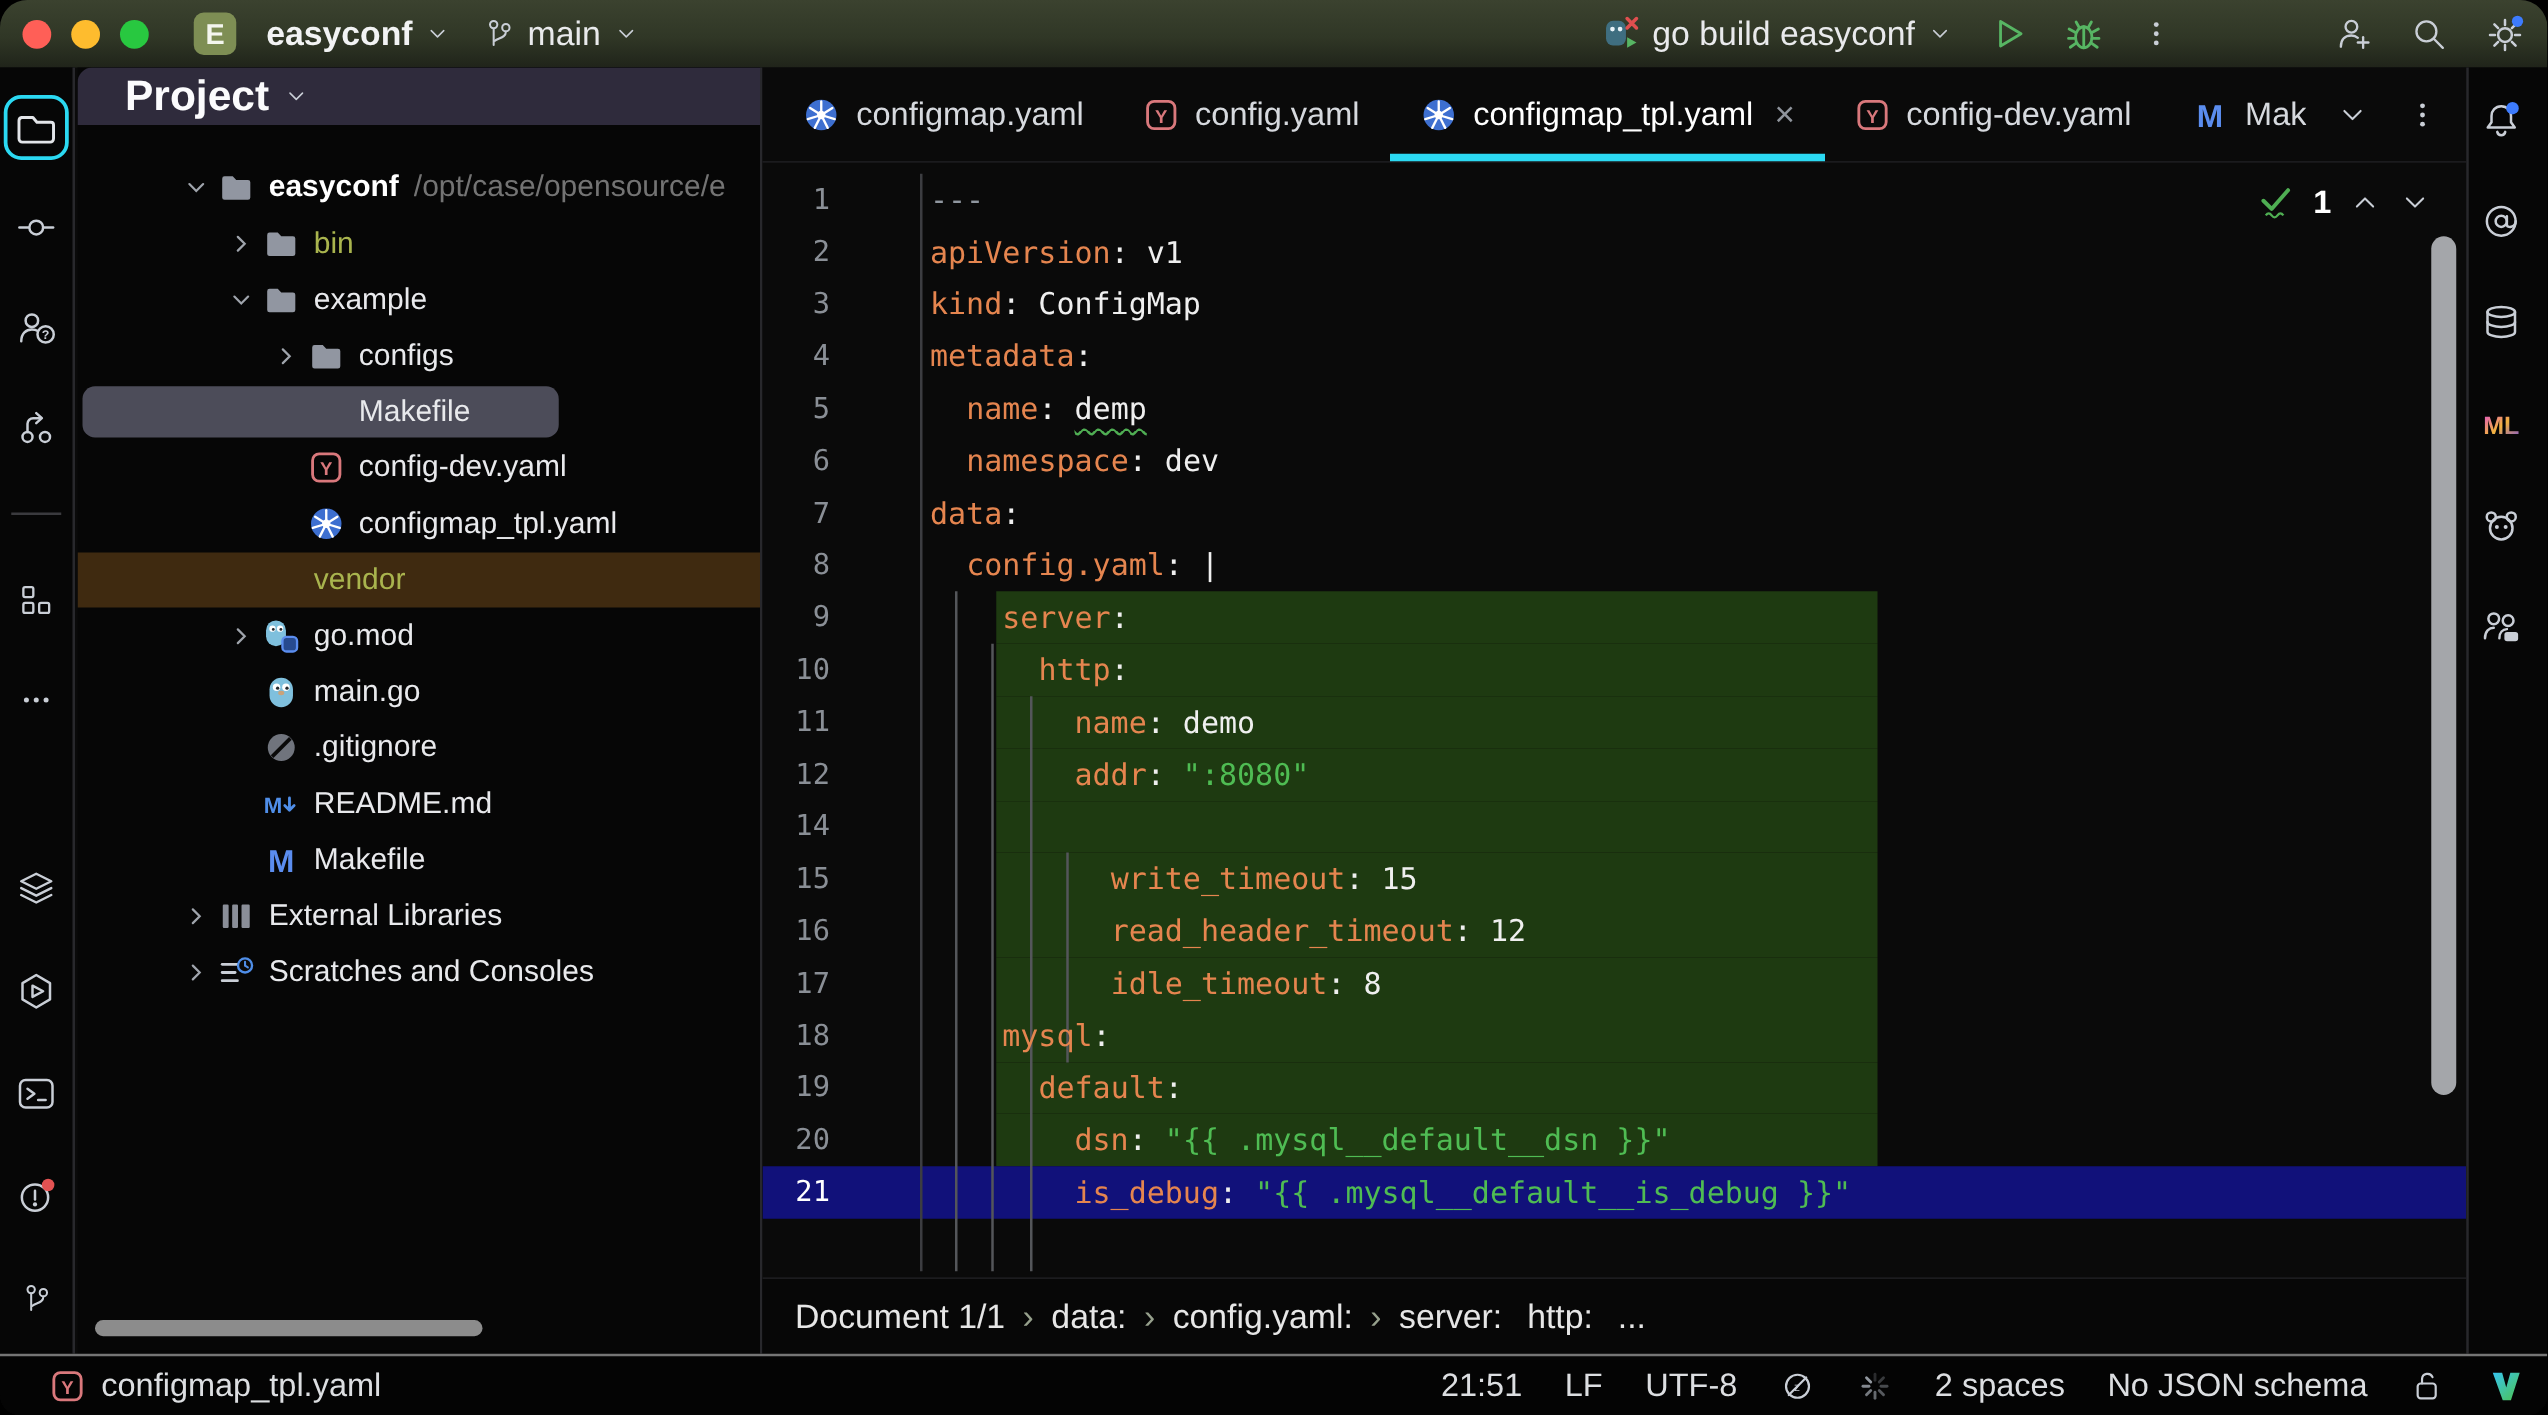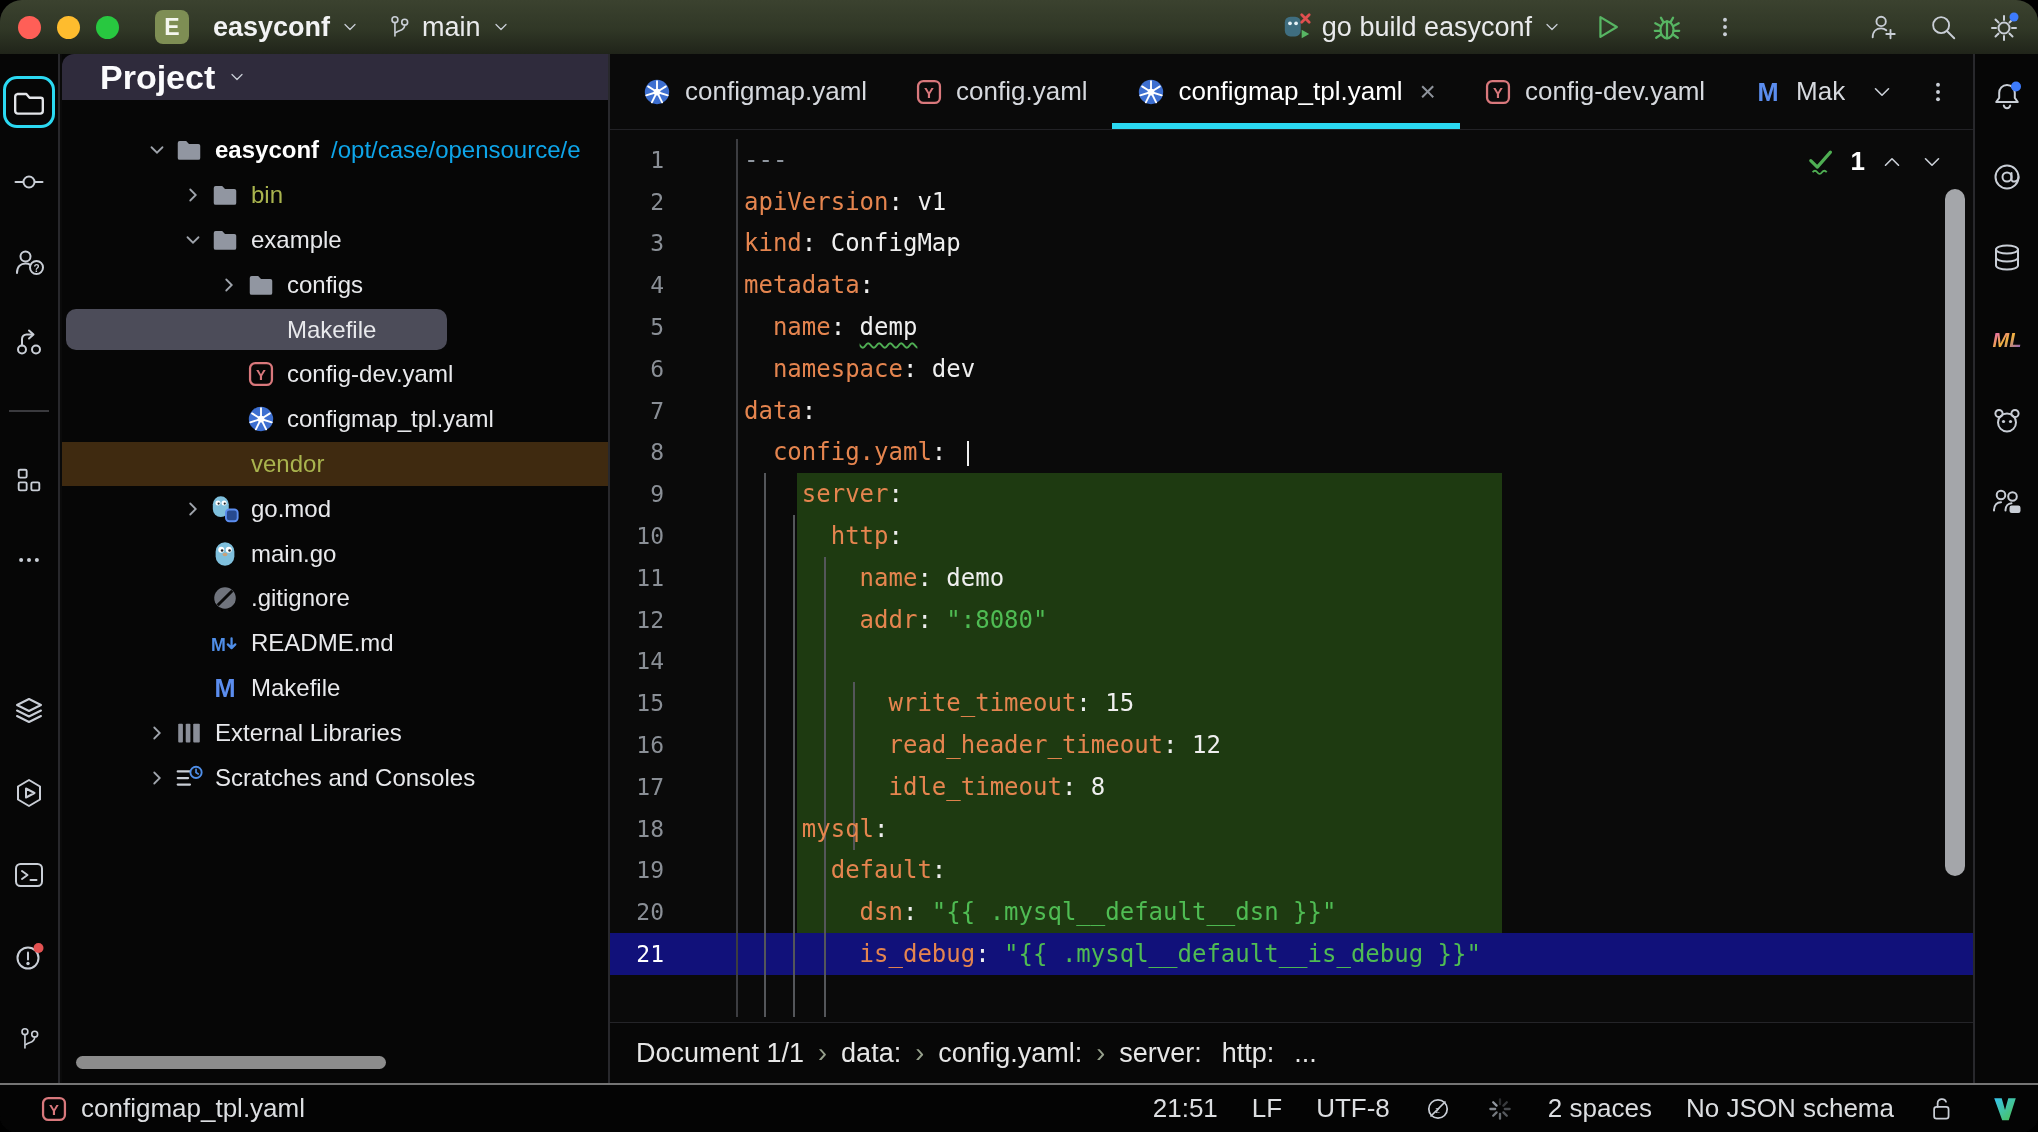--- a/index.html
+++ b/index.html
@@ -33,21 +33,21 @@
   #project-panel{position:absolute;left:62px;top:54px;width:548px;bottom:49px;background:#060606;
     border-right:2px solid #28282c;overflow:hidden;}
   #project-header{height:46px;background:#2f2b3c;border-top-left-radius:12px;
     display:flex;align-items:center;padding-left:38px;gap:12px;}
   #project-header .title{font-size:34px;font-weight:700;color:#fbfbfd;}
   #tree{padding-top:28px;}
   .trow{height:44.8px;display:flex;align-items:center;position:relative;font-size:24px;color:#e8e9ec;}
   .trow .chev{width:34px;display:flex;align-items:center;justify-content:center;flex:none;}
   .trow .ficon{width:30px;display:flex;align-items:center;justify-content:center;flex:none;margin-right:11px;}
   .trow .lbl{white-space:nowrap;z-index:1;}
-  .trow .sfx{white-space:nowrap;margin-left:12px;color:#0ea5e9;z-index:1;overflow:hidden;}
+  .trow .sfx{white-space:nowrap;margin-left:12px;color:#737373;z-index:1;overflow:hidden;}
   .trow.bold .lbl{font-weight:700;color:#ffffff;}
   .trow .lbl.olive{color:#a9b44e;}
   .trow .selpill{position:absolute;left:4px;top:2px;width:381px;bottom:2px;background:#4c4c59;border-radius:10px;}
   .trow .excl{position:absolute;left:0;right:0;top:0;bottom:0;background:#3f2a10;}
   #hscroll{position:absolute;left:14px;bottom:14px;width:310px;height:13px;border-radius:7px;background:#8c8c8c;}
   
   #editor-region{position:absolute;left:610px;top:54px;width:1363px;bottom:49px;background:#0a0a0a;}
   #tabbar{height:76px;display:flex;align-items:stretch;padding-left:8px;border-bottom:1px solid #222226;}
   .tab{display:flex;align-items:center;gap:13px;padding:0 24px;position:relative;font-size:26px;color:#d6d9de;}
   .tab.active{color:#ffffff;}
@@ -74,21 +74,21 @@
   #g4{left:243px;top:551px;height:168px;}
   #vscroll{position:absolute;left:1335px;top:58px;width:20px;height:687px;border-radius:10px;background:#b9bcc0;opacity:.88;z-index:4;}
   #inspection{position:absolute;top:15px;right:28px;display:flex;align-items:center;gap:14px;z-index:5;}
   #inspection .cnt{color:#fff;font-family:"Liberation Sans",sans-serif;font-size:26px;font-weight:600;}
   #crumbbar{position:absolute;left:0;right:0;bottom:0;height:61px;border-top:1px solid #242428;
     background:#070707;display:flex;align-items:center;padding-left:16px;font-size:27px;color:#e6e6e6;}
   .crumb{padding:0 10px;white-space:nowrap;}
   .crumb-sep{color:#96a08c;padding:0 4px;}
   
   #right-stripe{position:absolute;right:0;top:54px;width:65px;bottom:49px;background:#060606;
-    border-left:2px solid #28282c;display:flex;flex-direction:column;align-items:center;padding-top:16px;gap:29px;font-style:italic;}
+    border-left:2px solid #28282c;display:flex;flex-direction:column;align-items:flex-start;padding-top:16px;gap:29px;}
   
   #statusbar{position:absolute;left:0;right:0;bottom:0;height:49px;background:#040404;
     border-top:2px solid #757575;display:flex;align-items:center;padding:0 18px 0 40px;font-size:26px;color:#dcdee1;}
   #status-left{display:flex;align-items:center;gap:13px;}
   #status-right{margin-left:auto;display:flex;align-items:center;gap:34px;}
   .sitem{white-space:nowrap;}
   svg{display:block;}
 </style>
 </head>
 <body>

